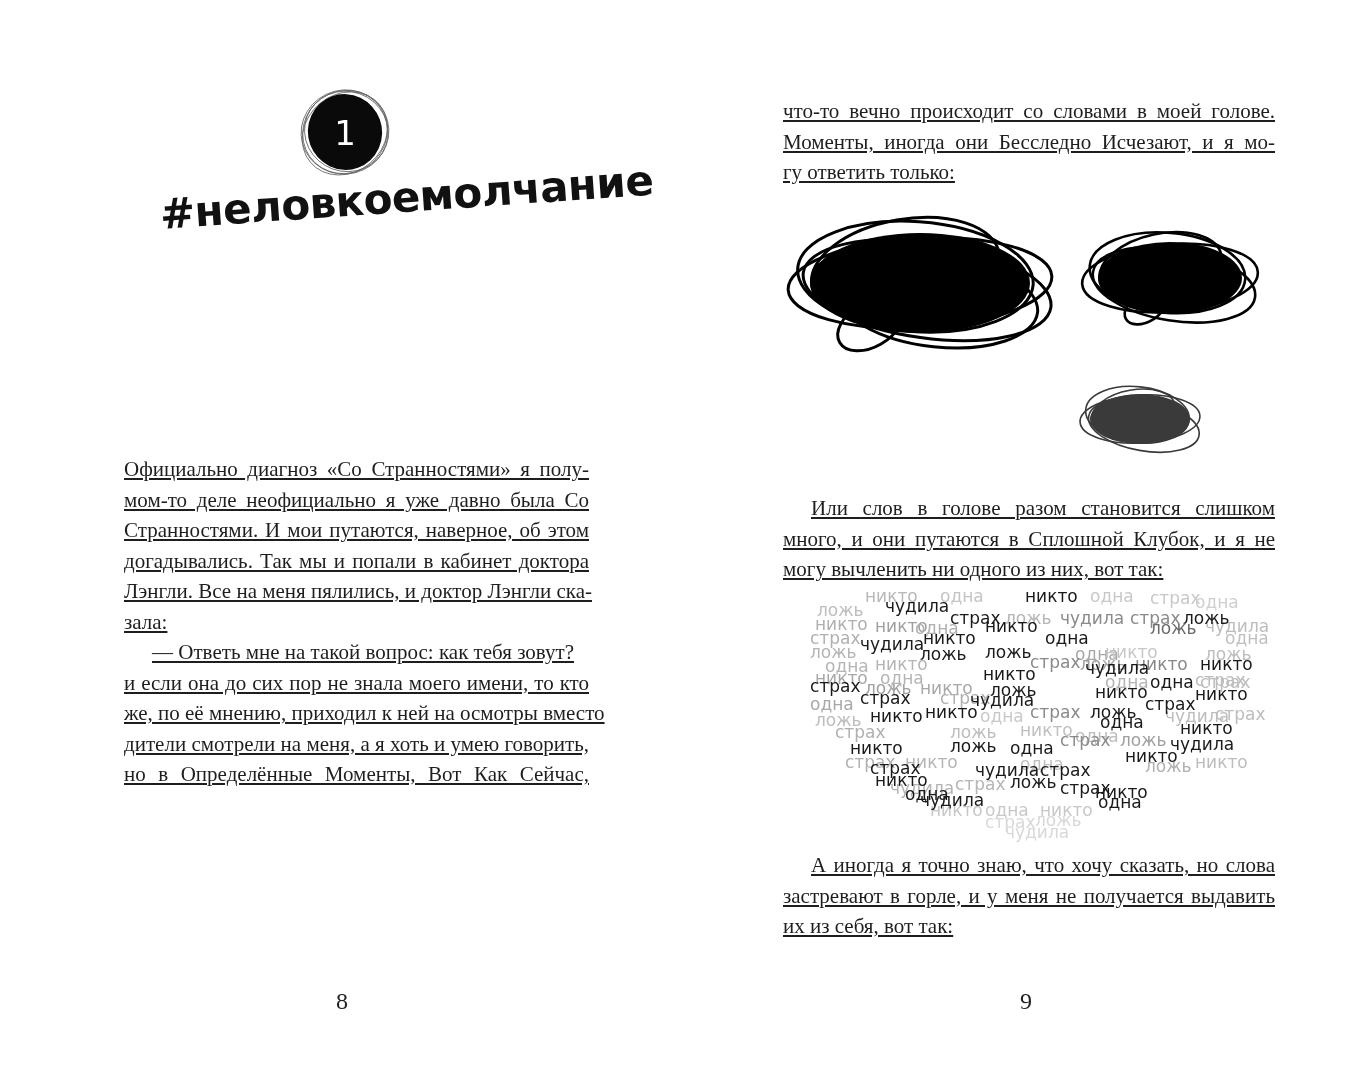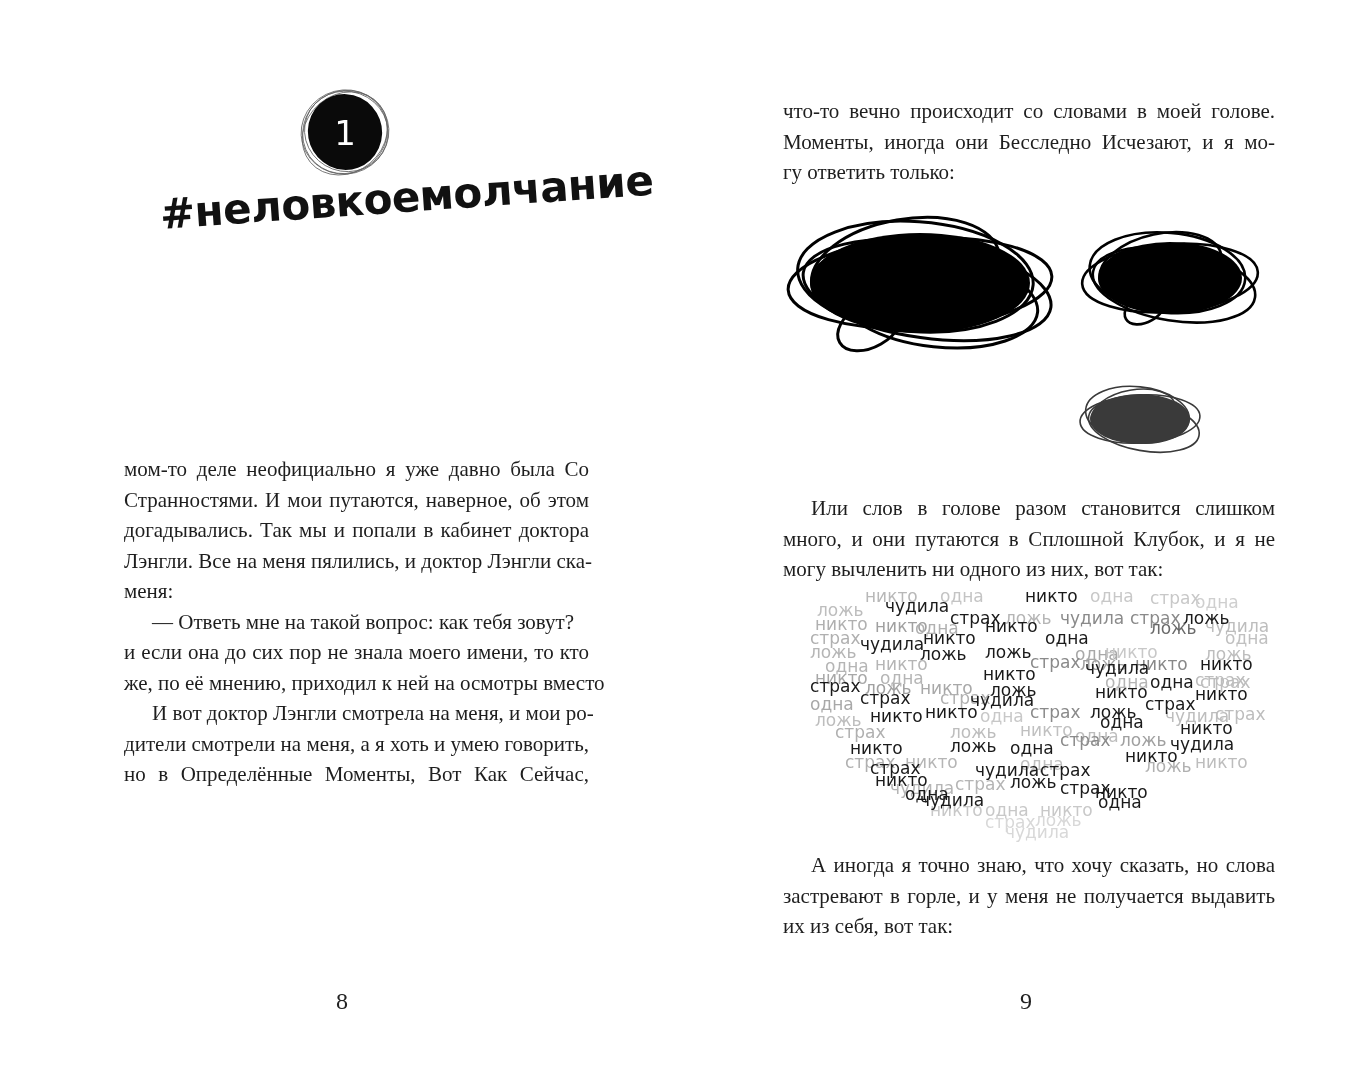--- a/index.html
+++ b/index.html
@@ -13,21 +13,21 @@
     .page-right { left: 686px; width: 685px; }
 
     .text-block {
       position: absolute;
       font-family: "Liberation Serif", "DejaVu Serif", serif;
       font-size: 21px;
       line-height: 30.5px;
       color: #1e1e1e;
       text-align: justify;
     }
-    .line { display: block; white-space: nowrap; text-align-last: justify; }
+    .line { display: block; white-space: nowrap; text-align-last: justify; text-decoration: underline; }
     .line.last { text-align-last: left; }
     .line.indent { padding-left: 28px; }
 
     .chapter-num-wrap { position: absolute; left: 295px; top: 85px; width: 100px; height: 95px; }
     .chapter-num {
       position: absolute; left: 0; top: 0; width: 100%; height: 100%;
       display: flex; align-items: center; justify-content: center;
       font-family: "DejaVu Sans", sans-serif; font-size: 34px; color: #ffffff;
       font-weight: normal;
     }
@@ -66,29 +66,29 @@
         <ellipse cx="50" cy="47" rx="41" ry="43" transform="rotate(55 50 47)"></ellipse>
       </g>
       <ellipse cx="50" cy="47" rx="37" ry="38" fill="#0a0a0a" transform="rotate(-20 50 47)"></ellipse>
     </svg>
     <div class="chapter-num">1</div>
   </div>
 
   <div class="chapter-title">#неловкоемолчание</div>
 
   <div class="text-block" style="left:124px; top:454px; width:465px;">
+    <span class="line">Официально диагноз «Со Странностями» я полу-</span>
     <span class="line">мом-то деле неофициально я уже давно была Со</span>
     <span class="line">Странностями. И мои путаются, наверное, об этом</span>
     <span class="line">догадывались. Так мы и попали в кабинет доктора</span>
     <span class="line">Лэнгли. Все на меня пялились, и доктор Лэнгли ска-</span>
-    <span class="line last">меня:</span>
+    <span class="line last">зала:</span>
     <span class="line last indent">— Ответь мне на такой вопрос: как тебя зовут?</span>
     <span class="line">и если она до сих пор не знала моего имени, то кто</span>
     <span class="line">же, по её мнению, приходил к ней на осмотры вместо</span>
-    <span class="line indent">И вот доктор Лэнгли смотрела на меня, и мои ро-</span>
     <span class="line">дители смотрели на меня, а я хоть и умею говорить,</span>
     <span class="line">но в Определённые Моменты, Вот Как Сейчас,</span>
   </div>
 
   <div class="page-number" style="left:336px;">8</div>
 </div>
 
 <div class="page page-right"></div>
 
 <div class="text-block" style="left:783px; top:96px; width:492px;">

